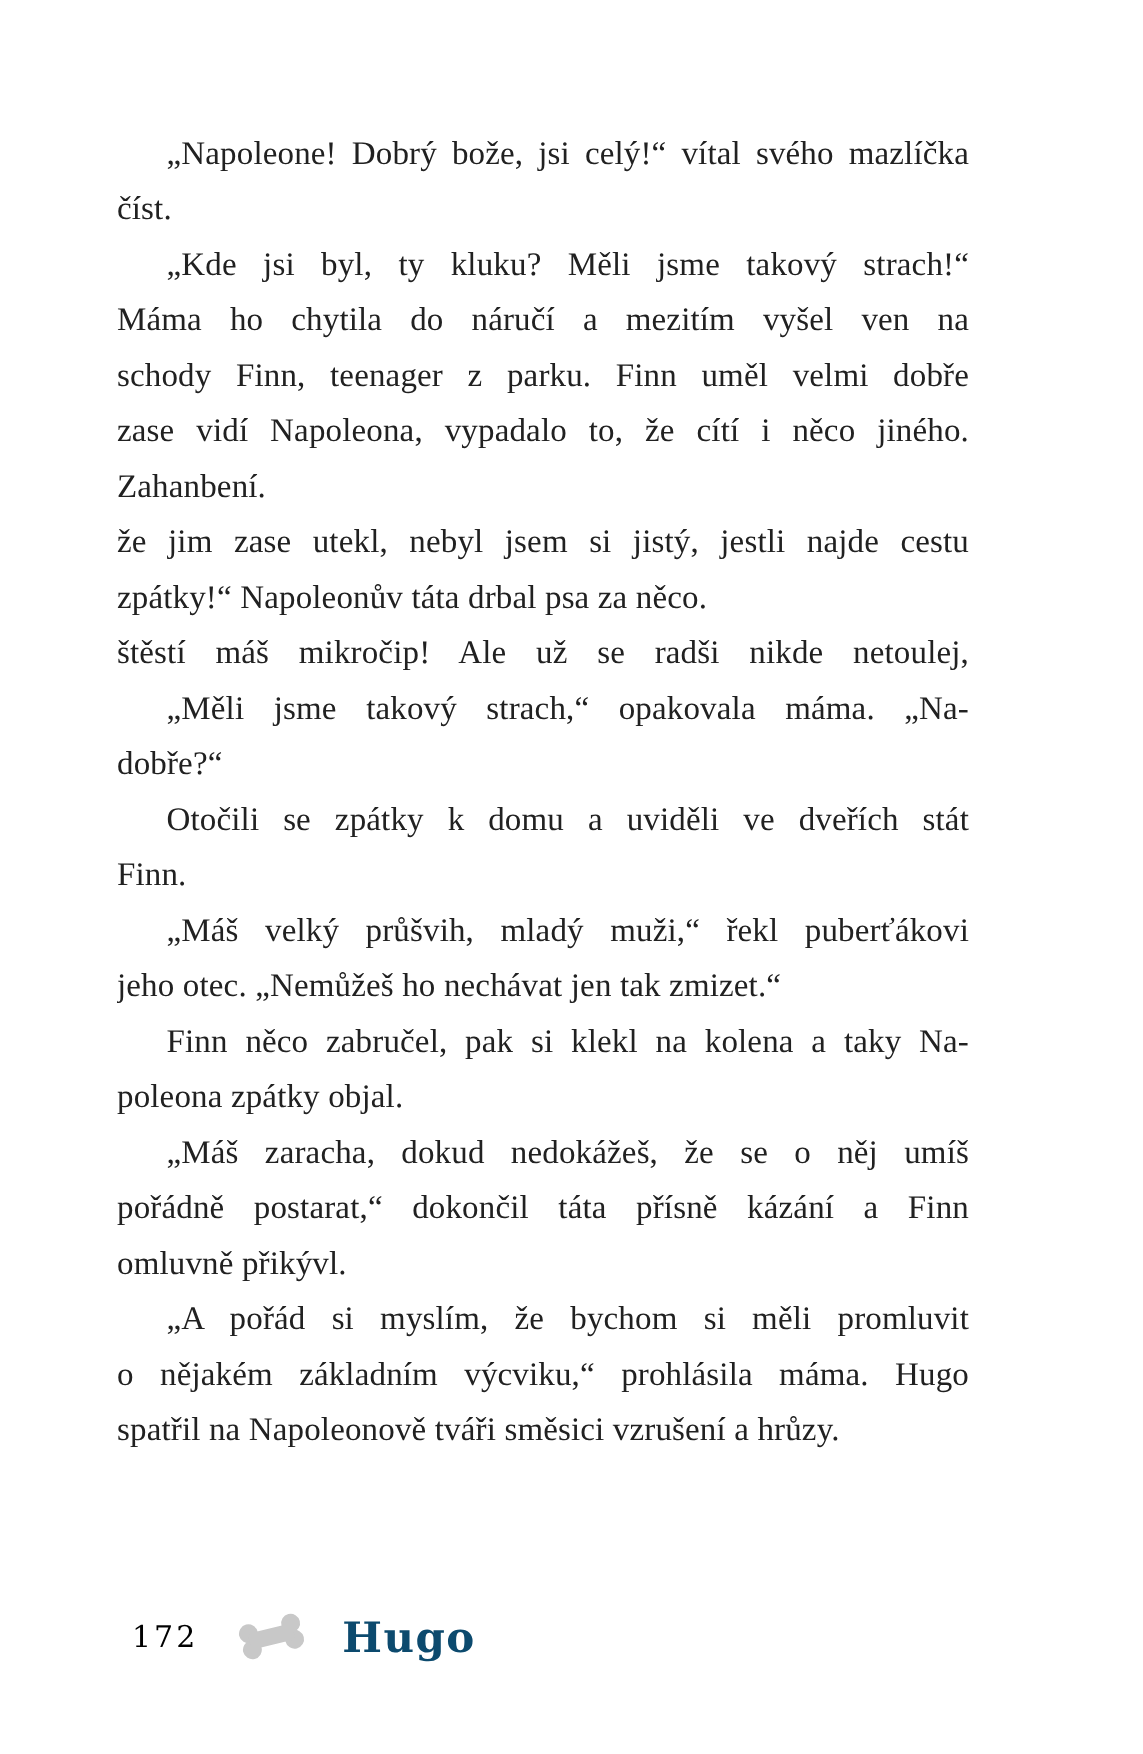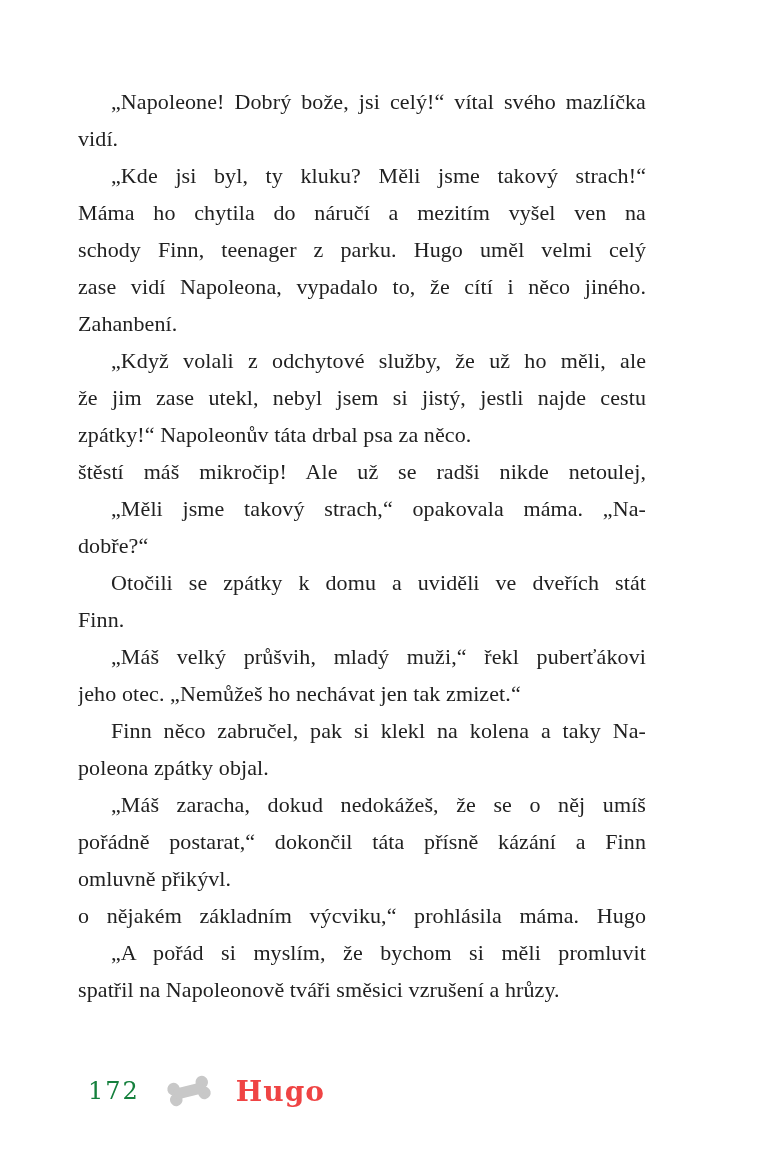--- a/index.html
+++ b/index.html
@@ -47,70 +47,69 @@
   }
   .footer {
     position: absolute;
     left: 88px;
     top: 1074px;
     height: 34px;
     display: flex;
     align-items: center;
   }
   .page-number {
-    font-size: 24px;
+    font-size: 20px;
     letter-spacing: 2px;
-    color: #15803d;
+    color: #000000;
     font-family: "DejaVu Serif", serif;
   }
   .bone {
     margin-left: 26px;
     display: inline-flex;
     transform: rotate(-14deg);
   }
   .running-title {
     margin-left: 24px;
     font-size: 28px;
     font-weight: 700;
     letter-spacing: 1px;
-    color: #ef4444;
+    color: #0c4a6e;
     font-family: "DejaVu Serif", serif;
   }
 </style>
 </head>
 <body>
 
 <div class="page">
 
   <main class="text-block">
 
   <div class="line indent justify">„Napoleone! Dobrý bože, jsi celý!“ vítal svého mazlíčka</div>
-      <div class="line">vidí.</div>
+      <div class="line">číst.</div>
       <div class="line indent justify">„Kde jsi byl, ty kluku? Měli jsme takový strach!“</div>
       <div class="line justify">Máma ho chytila do náručí a mezitím vyšel ven na</div>
-      <div class="line justify">schody Finn, teenager z parku. Hugo uměl velmi celý</div>
+      <div class="line justify">schody Finn, teenager z parku. Finn uměl velmi dobře</div>
       <div class="line justify">zase vidí Napoleona, vypadalo to, že cítí i něco jiného.</div>
       <div class="line">Zahanbení.</div>
-      <div class="line indent justify">„Když volali z odchytové služby, že už ho měli, ale</div>
       <div class="line justify">že jim zase utekl, nebyl jsem si jistý, jestli najde cestu</div>
       <div class="line">zpátky!“ Napoleonův táta drbal psa za něco.</div>
       <div class="line justify">štěstí máš mikročip! Ale už se radši nikde netoulej,</div>
       <div class="line indent justify">„Měli jsme takový strach,“ opakovala máma. „Na-</div>
       <div class="line">dobře?“</div>
       <div class="line indent justify">Otočili se zpátky k domu a uviděli ve dveřích stát</div>
       <div class="line">Finn.</div>
       <div class="line indent justify">„Máš velký průšvih, mladý muži,“ řekl puberťákovi</div>
       <div class="line">jeho otec. „Nemůžeš ho nechávat jen tak zmizet.“</div>
       <div class="line indent justify">Finn něco zabručel, pak si klekl na kolena a taky Na-</div>
       <div class="line">poleona zpátky objal.</div>
       <div class="line indent justify">„Máš zaracha, dokud nedokážeš, že se o něj umíš</div>
       <div class="line justify">pořádně postarat,“ dokončil táta přísně kázání a Finn</div>
       <div class="line">omluvně přikývl.</div>
+      <div class="line indent justify">„A pořád si myslím, že bychom si měli promluvit</div>
       <div class="line justify">o nějakém základním výcviku,“ prohlásila máma. Hugo</div>
-      <div class="line indent justify">„A pořád si myslím, že bychom si měli promluvit</div>
       <div class="line">spatřil na Napoleonově tváři směsici vzrušení a hrůzy.</div>
     </main>
 
   <footer class="footer">
     <span class="page-number">172</span>
 
     <span class="bone">
       <svg width="46" height="30" viewBox="0 0 46 30" aria-hidden="true">
         <g fill="#c8c8c8">
           <circle cx="8.5" cy="9.5" r="6.3"></circle>

